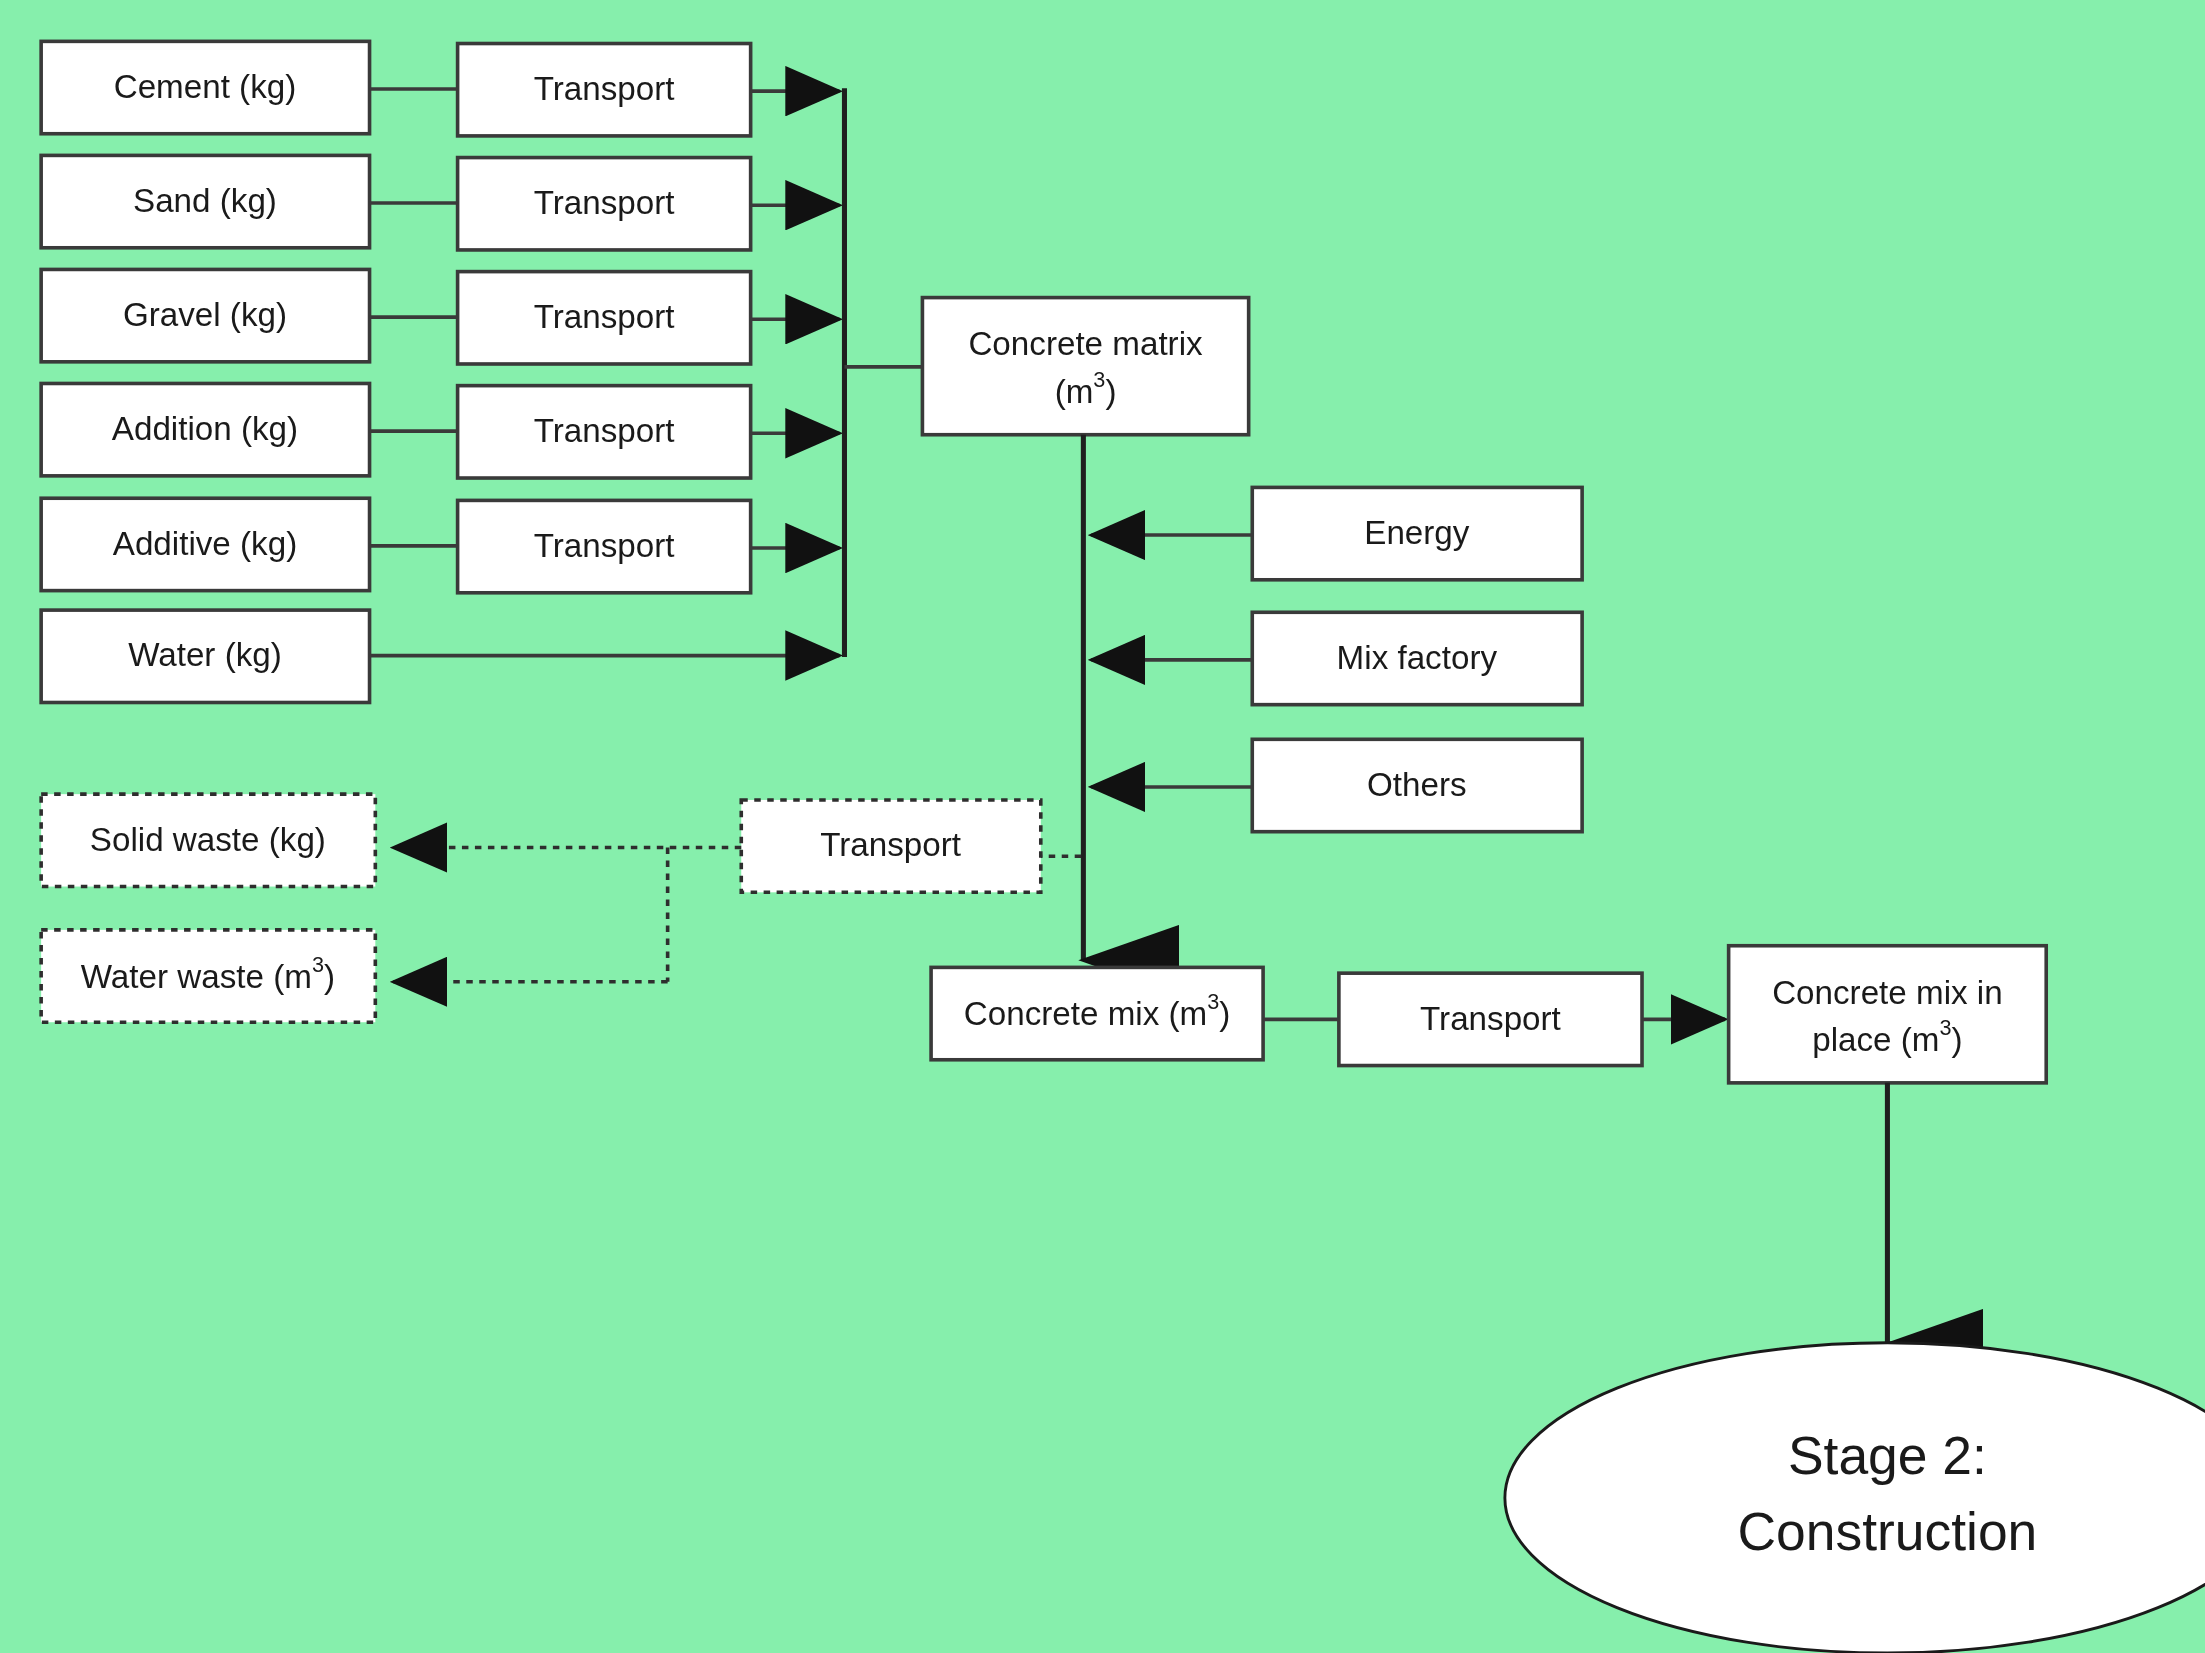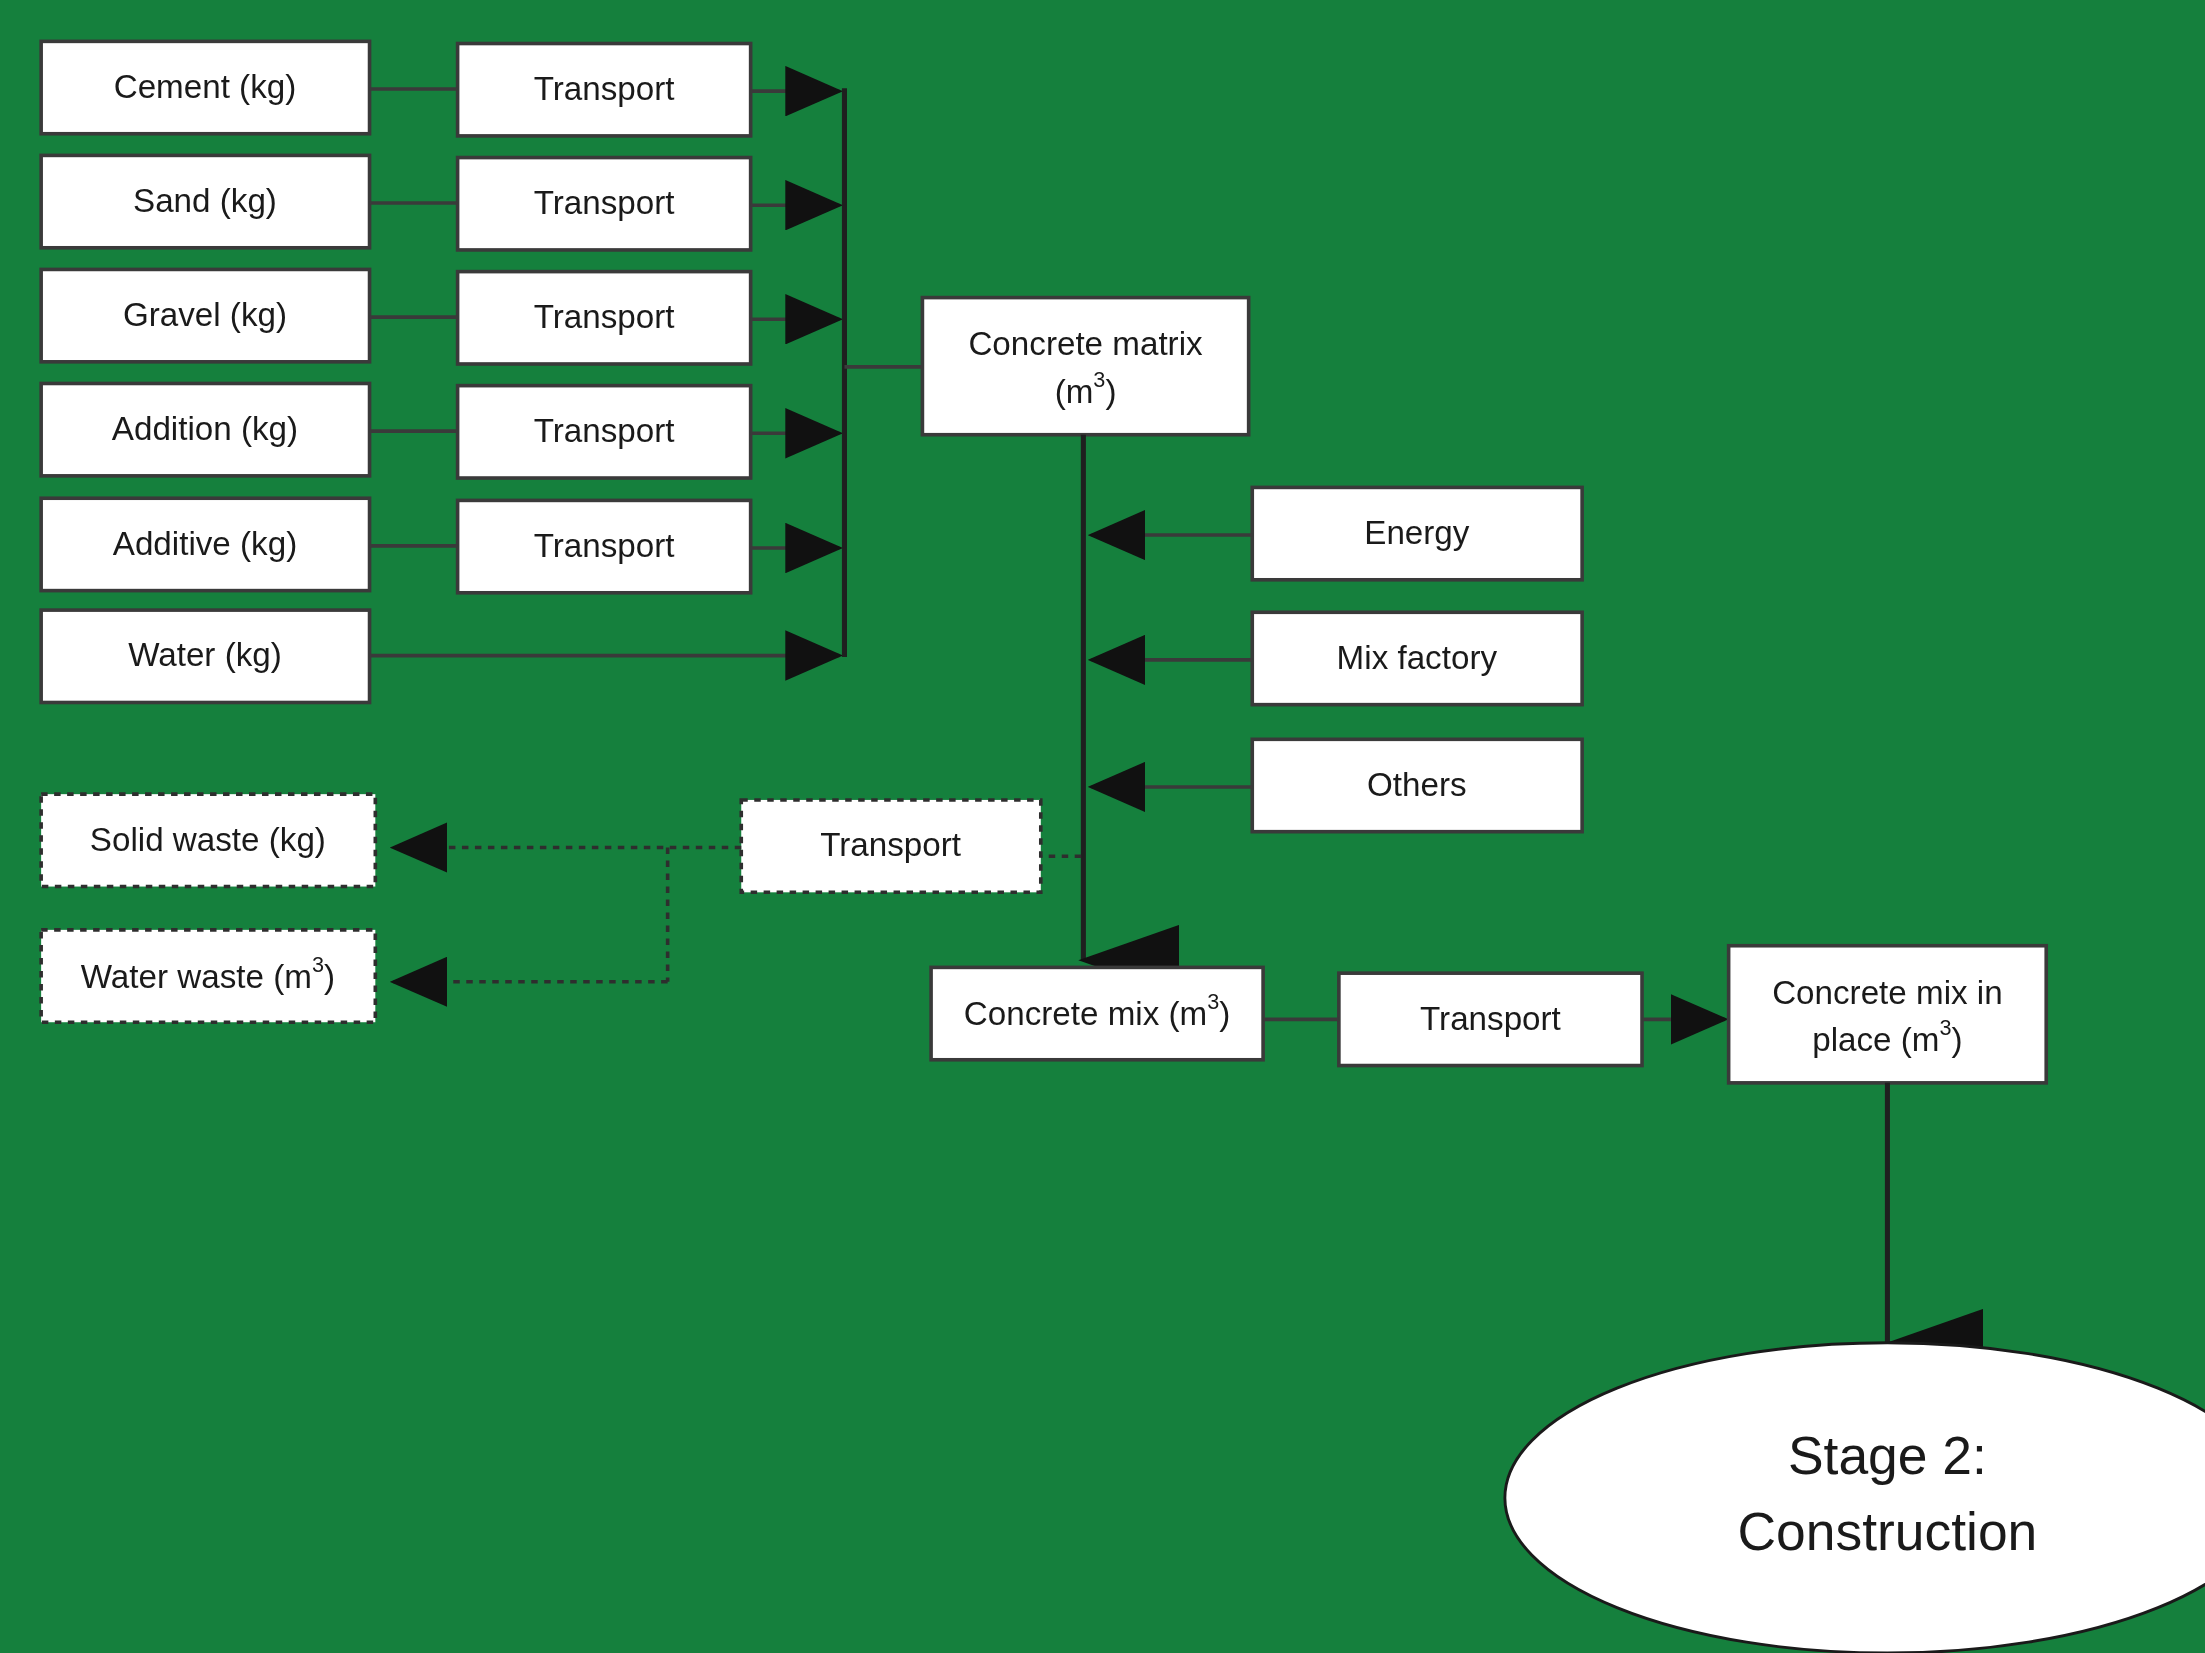--- a/index.html
+++ b/index.html
@@ -7,21 +7,21 @@
     padding: 0;
     background: #ffffff;
   }
   body {
     font-family: "Liberation Sans", sans-serif;
   }
   #diagram-root {
     position: relative;
     width: 2205px;
     height: 1654px;
-    background: #15803d;
+    background: #86efac;
     overflow: hidden;
   }
   svg.flow {
     position: absolute;
     top: 0;
     left: 0;
     width: 2205px;
     height: 1654px;
   }
   .node-box {

